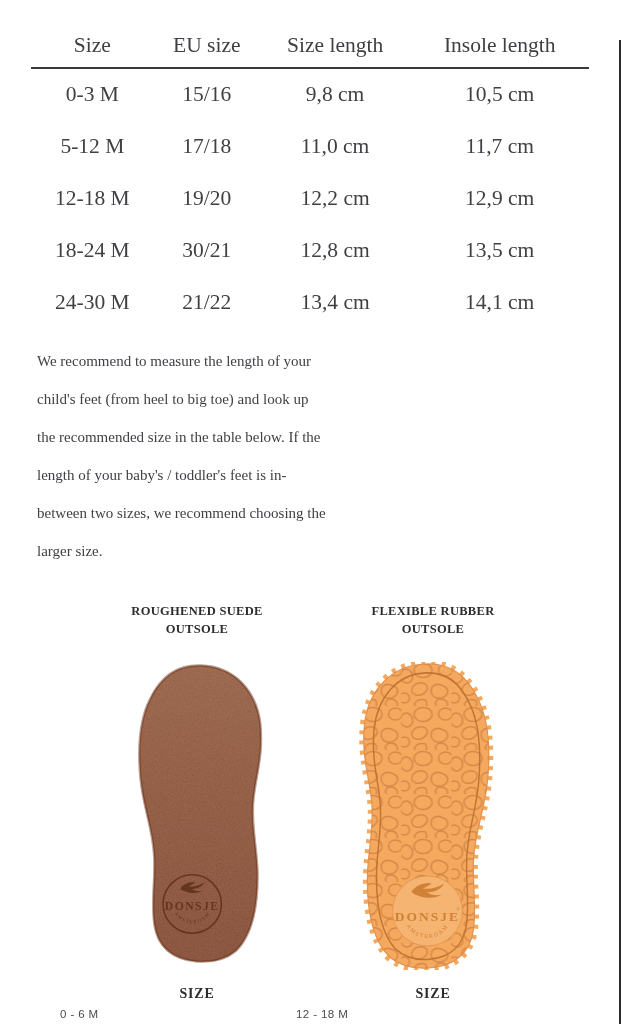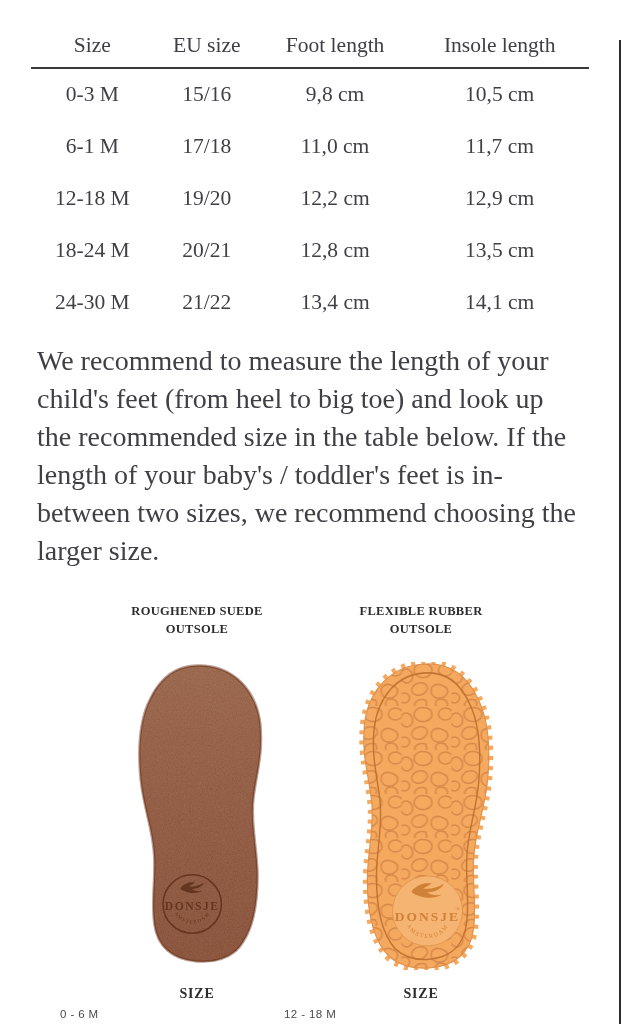--- a/index.html
+++ b/index.html
@@ -9,26 +9,26 @@
 
   
   table.size-table { position:absolute; left:31px; top:12px; width:558px;
           border-collapse:collapse; table-layout:fixed; }
   table.size-table th { font-weight:400; font-size:21.5px; height:44px; text-align:center;
           vertical-align:middle; border-bottom:2px solid #3a3a3c; }
   table.size-table td { font-size:21.5px; height:52px; text-align:center; vertical-align:middle; }
   .c1{width:22%;} .c2{width:19%;} .c3{width:27%;} .c4{width:32%;}
 
   
-  .reco { position:absolute; left:37px; top:330px; font-size:28px; line-height:38px;
+  .reco { position:absolute; left:37px; top:330px; font-size:15px; line-height:38px;
           color:#3f3f44; white-space:nowrap; }
 
   
   .col-left  { left:60px;  width:274px; }
-  .col-right { left:284px; width:274px; }
+  .col-right { left:296px; width:274px; }
   .outsole-title { position:absolute; top:590px; text-align:center; font-weight:bold;
           font-size:12.5px; line-height:18px; letter-spacing:0.3px; color:#2d2d2f; }
   .sole-svg { position:absolute; }
   .sole-suede  { left:127px; top:648px; }
   .sole-rubber { left:350px; top:650px; }
   .size-heading { position:absolute; top:974px; text-align:center; font-weight:bold;
           font-size:14px; letter-spacing:0.8px; color:#2d2d2f; }
   .size-values { position:absolute; top:996px; 
           font-family:"Liberation Sans",sans-serif; font-size:11.5px; line-height:13.5px;
           letter-spacing:0.4px; color:#4b4b4b; }
@@ -55,46 +55,46 @@
     <colgroup>
         <col class="c1">
         <col class="c2">
         <col class="c3">
         <col class="c4">
       </colgroup>
     <thead>
       <tr>
         <th>Size</th>
         <th>EU size</th>
-        <th>Foot length</th>
+        <th>Size length</th>
         <th>Insole length</th>
       </tr>
     </thead>
     <tbody>
       <tr>
         <td>0-3 M</td>
         <td>15/16</td>
         <td>9,8 cm</td>
         <td>10,5 cm</td>
       </tr>
       <tr>
-        <td>6-1 M</td>
+        <td>5-12 M</td>
         <td>17/18</td>
         <td>11,0 cm</td>
         <td>11,7 cm</td>
       </tr>
       <tr>
         <td>12-18 M</td>
         <td>19/20</td>
         <td>12,2 cm</td>
         <td>12,9 cm</td>
       </tr>
       <tr>
         <td>18-24 M</td>
-        <td>20/21</td>
+        <td>30/21</td>
         <td>12,8 cm</td>
         <td>13,5 cm</td>
       </tr>
       <tr>
         <td>24-30 M</td>
         <td>21/22</td>
         <td>13,4 cm</td>
         <td>14,1 cm</td>
       </tr>
     </tbody>

